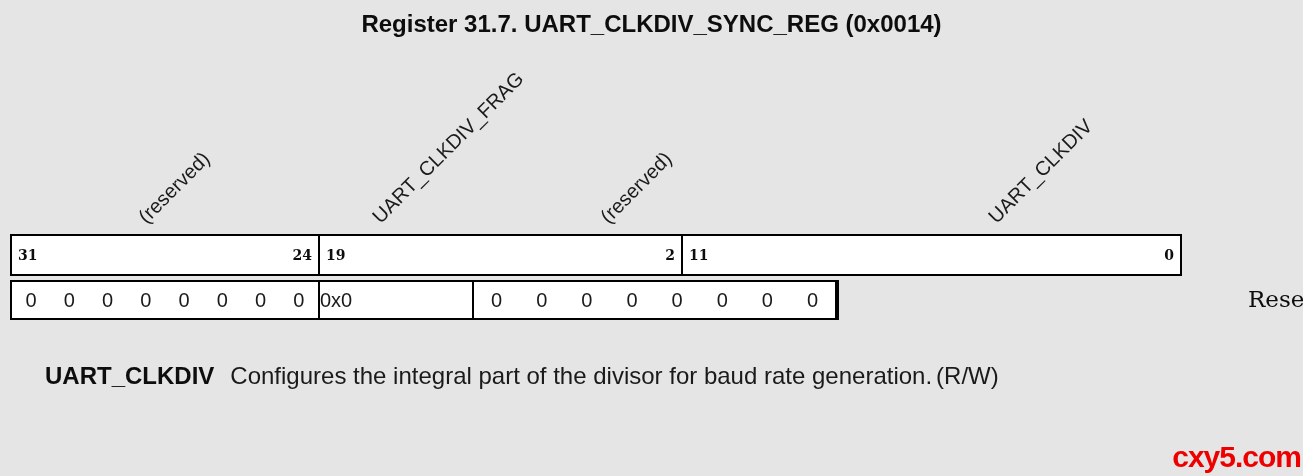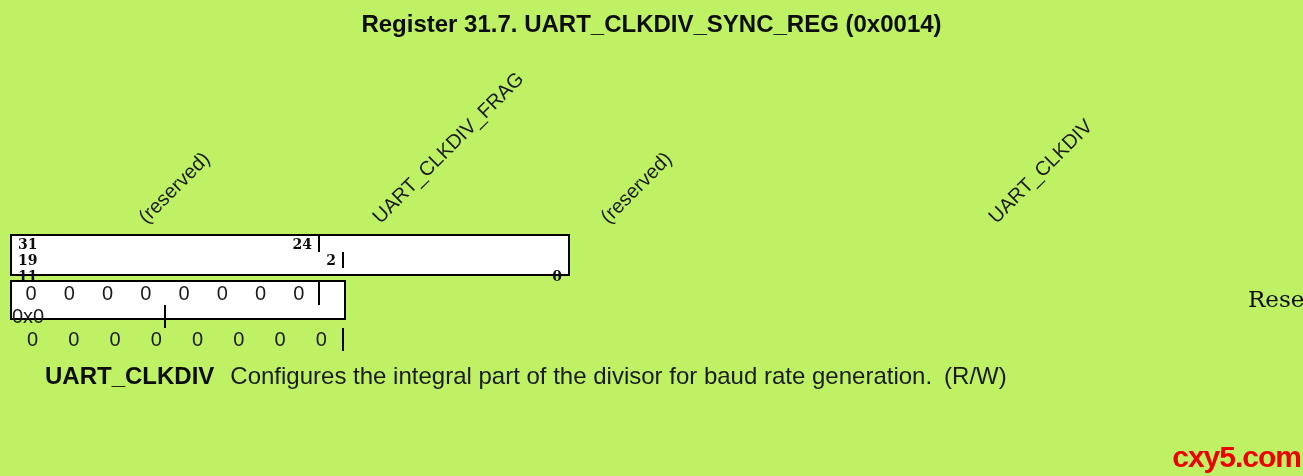--- a/index.html
+++ b/index.html
@@ -1,20 +1,20 @@
 <!DOCTYPE html>
 <html><head>
 <meta charset="utf-8">
 <style>
   html, body { margin: 0; padding: 0; background: #ffffff; }
   .page {
     position: relative;
     width: 1303px;
     height: 476px;
-    background: #bef264;
+    background: #e5e5e5;
     overflow: hidden;
     font-family: "Liberation Sans", sans-serif;
     color: #111111;
   }
 
   .title {
     position: absolute;
     top: 10px;
     left: 0;
     width: 100%;
@@ -39,36 +39,35 @@
   .rot-label.f2 { left: 612px; }
   .rot-label.f3 { left: 1000px; }
 
   
   .reg-row {
     position: absolute;
     left: 10px;
     display: flex;
     border: 2px solid #000000;
     background: #ffffff;
-    flex-direction: column;
   }
   .bits-row   { top: 234px; height: 38px; }
   .values-row { top: 280px; height: 36px; }
 
   .cell {
     box-sizing: border-box;
     border-right: 2px solid #000000;
     display: flex;
     align-items: center;
   }
   .cell.last { border-right: none; }
   .cell.w0 { width: 308px; }
   .cell.w1 { width: 154px; }
-  .cell.w2 { width: 332px; }
-  .cell.w3 { width: 556px; border-radius: 8px; }
+  .cell.w2 { width: 363px; }
+  .cell.w3 { width: 497px; border-radius: 8px; }
 
   .bit-cell {
     justify-content: space-between;
     padding: 0 6px;
     font-family: "DejaVu Serif", serif;
     font-weight: 700;
     font-size: 14px;
     color: #0d0d0d;
   }
 
@@ -98,21 +97,21 @@
     color: #1a1a1a;
     white-space: nowrap;
   }
   .desc-line.d0 { top: 362px; }
   .desc-line.d1 { top: 422px; }
   .desc-name {
     font-weight: 700;
     color: #0d0d0d;
     margin-right: 16px;
   }
-  .desc-access { margin-left: 12px; }
+  .desc-access { margin-left: 4px; }
 
   .watermark {
     position: absolute;
     right: 2px;
     bottom: 2px;
     font-size: 30px;
     font-weight: 800;
     letter-spacing: -1px;
     color: #ee0000;
     text-align: right;

